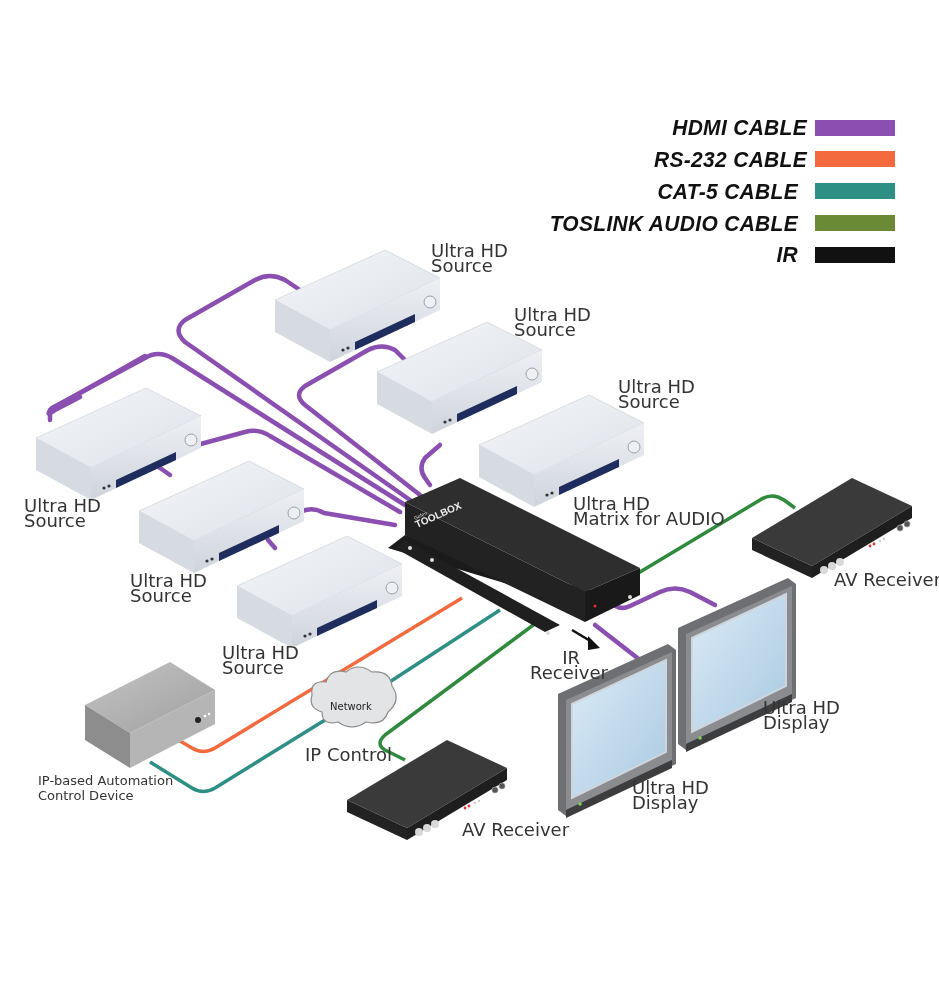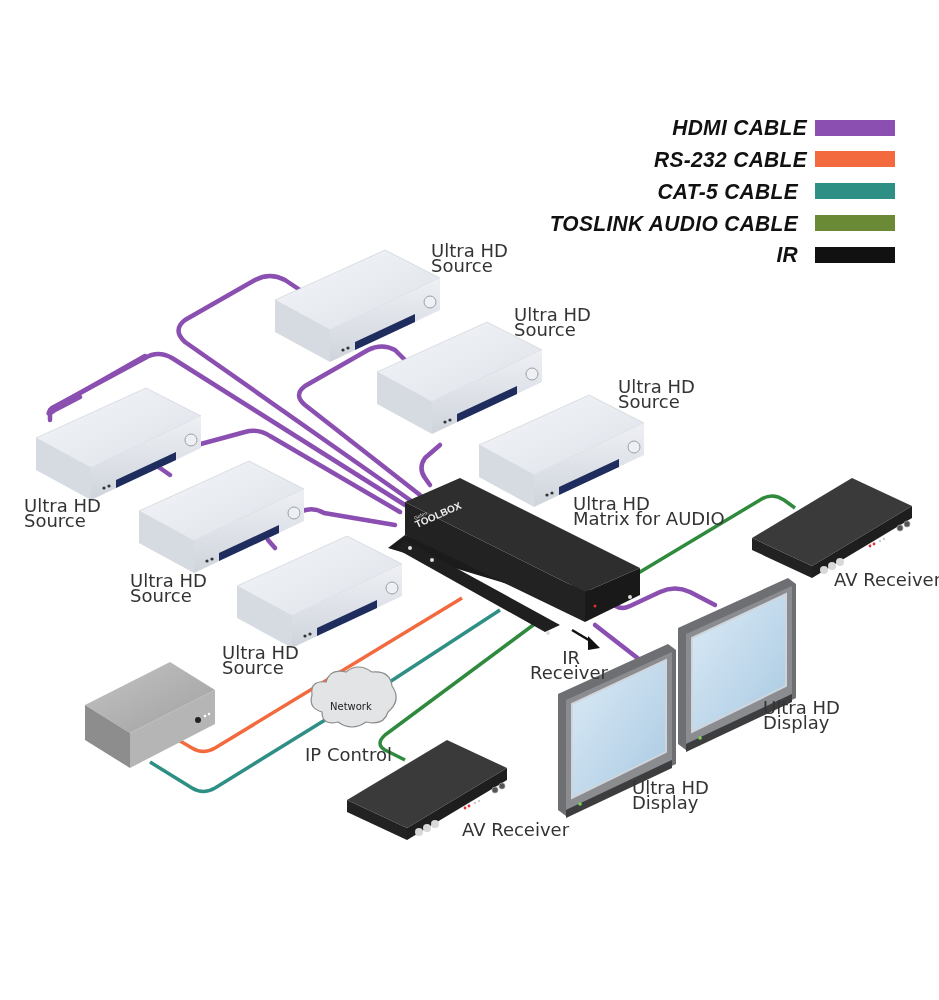--- a/index.html
+++ b/index.html
@@ -193,13 +193,17 @@
       <span>Display</span>
     </div>
   <div class="lbl" style="left:632px;top:780px;">
       <span>Ultra HD</span>
       <span>Display</span>
     </div>
 
   <div class="lbl" style="left:330px;top:699px;font-size:10px;color:#222;">Network</div>
   <div class="lbl" style="left:305px;top:747px;text-align:right;">IP Control</div>
 
+  <div class="lbl" style="left:38px;top:773px;font-size:13px;">
+      <span>IP-based Automation</span>
+      <span>Control Device</span>
+    </div>
 </div>
 
 </body></html>

